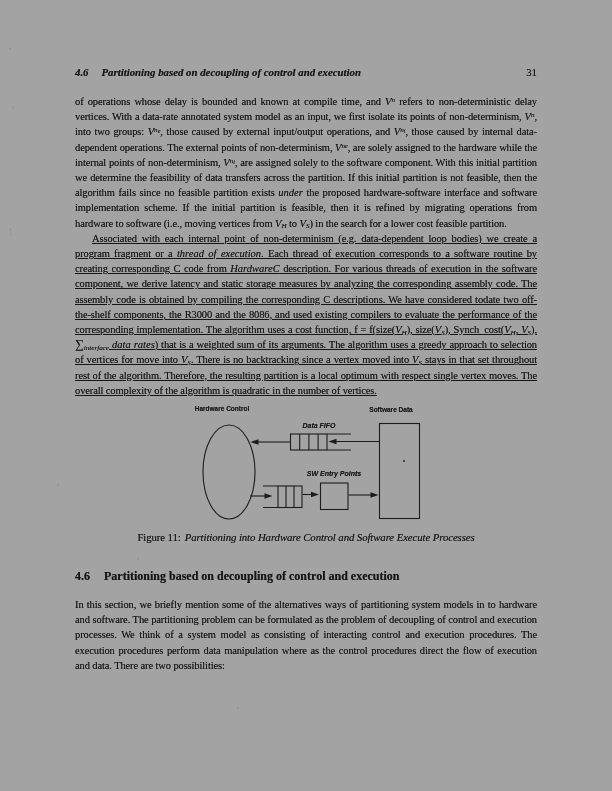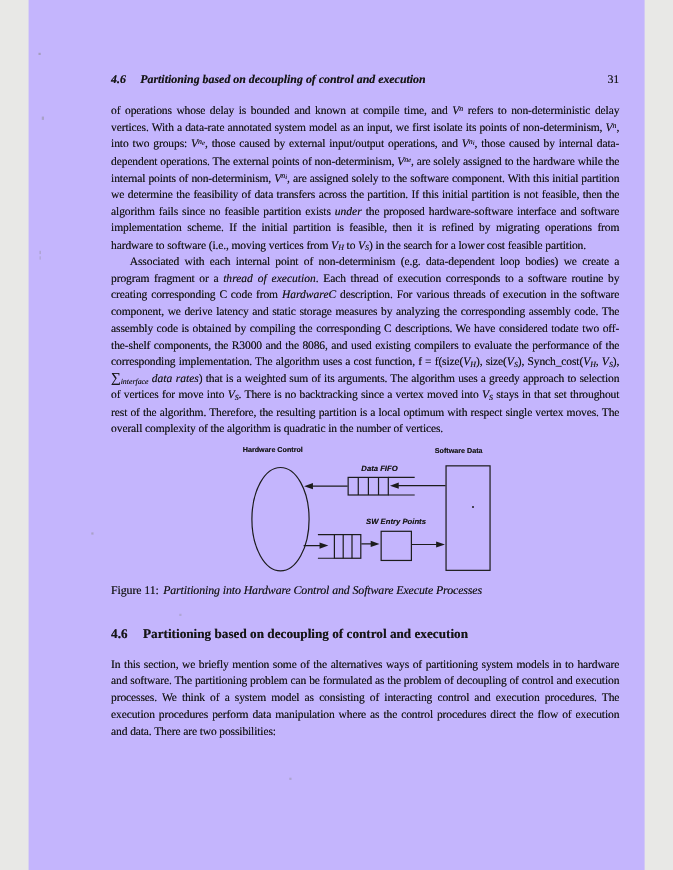--- a/index.html
+++ b/index.html
@@ -1,44 +1,44 @@
 <!DOCTYPE html>
 <html><head>
 <meta charset="utf-8">
 <style>
   html,body { margin:0; padding:0; background:#e8e8e6; }
   .page {
-    position:relative; width:560px; height:791px; margin:0 auto;
-    background:#c4b5fd; overflow:hidden;
+    position:relative; width:612px; height:791px; margin:0 auto;
+    background:#a3a3a3; overflow:hidden;
     font-family:"Liberation Serif", serif; color:#161616;
     text-shadow:0 0 0.45px rgba(10,10,10,.6);
   }
   .content { position:absolute; left:75px; top:66px; width:462px; }
   .running-header { display:flex; align-items:baseline; font-size:10.8px; margin-bottom:16px; }
   .rh-num { font-style:italic; font-weight:600; margin-right:13px; }
   .rh-title { font-style:italic; font-weight:600; flex:1; }
   .rh-page { font-style:normal; font-weight:400;margin-left:40px; }
   .body-par {
     font-size:10.5px; line-height:15.2px; letter-spacing:-0.12px;
     text-align:justify; margin:0;
   }
   .body-par i { letter-spacing:0; }
-  .indent { text-indent:17px; }
+  .indent { text-indent:17px;text-decoration:underline; }
   sup { font-size:.68em; line-height:0; vertical-align:baseline; position:relative; top:-0.42em; }
   sub { font-size:.68em; line-height:0; vertical-align:baseline; position:relative; top:0.22em; }
   .sse { font-size:.85em; position:relative; top:.12em; }
   .sigma { font-size:1.18em; line-height:0; }
   .figure-wrap { position:relative; margin-top:4px; height:126px; }
   .figure-wrap svg { display:block; }
   .dlabel {
     font-family:"Liberation Sans", sans-serif; font-weight:bold;
     font-size:6.5px; fill:#1b1b1b;
   }
   .itlabel { font-style:italic; font-size:7px; }
-  .fig-caption { margin-top:3px; font-size:10.8px; text-align:left; letter-spacing:-0.1px; }
+  .fig-caption { margin-top:3px; font-size:10.8px; text-align:center; letter-spacing:-0.1px; }
   .fig-caption .cap-text { font-style:italic; }
   .fig-caption .cap-prefix { margin-right:4px; }
   .section-heading { margin-top:26px; font-size:12px; font-weight:bold; display:flex; }
   .sh-num { margin-right:14px; }
   .speck { position:absolute; background:#8a8a8a; }
 </style>
 </head>
 <body>
 
 <div class="page">

